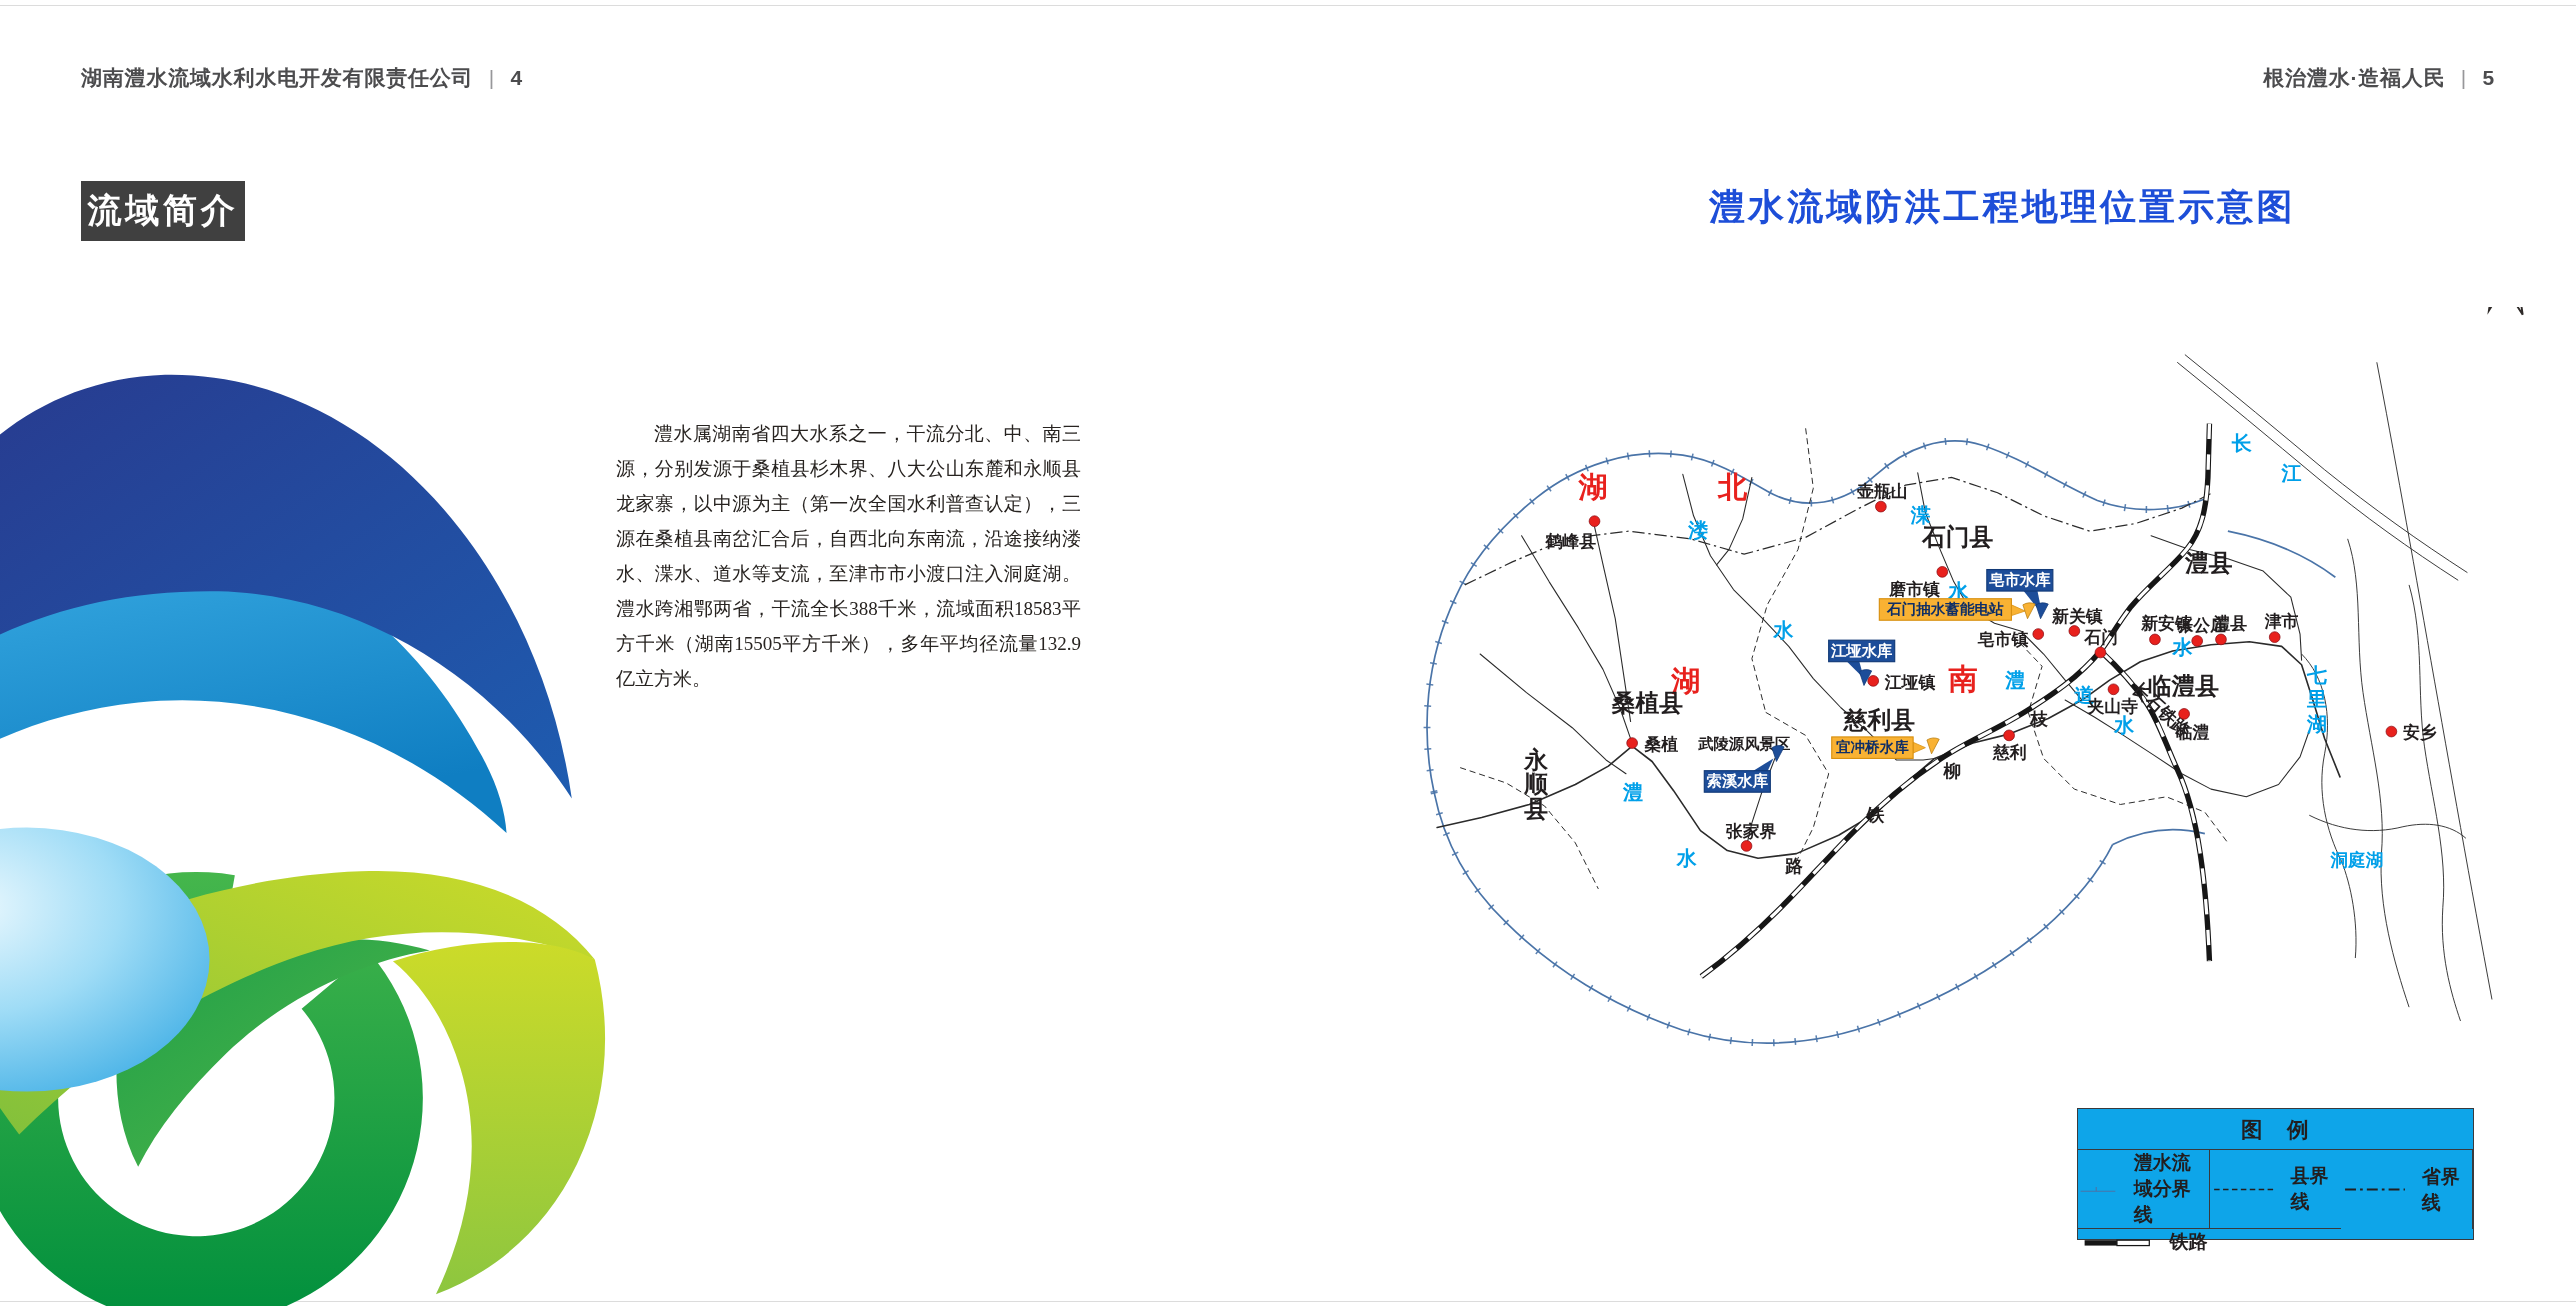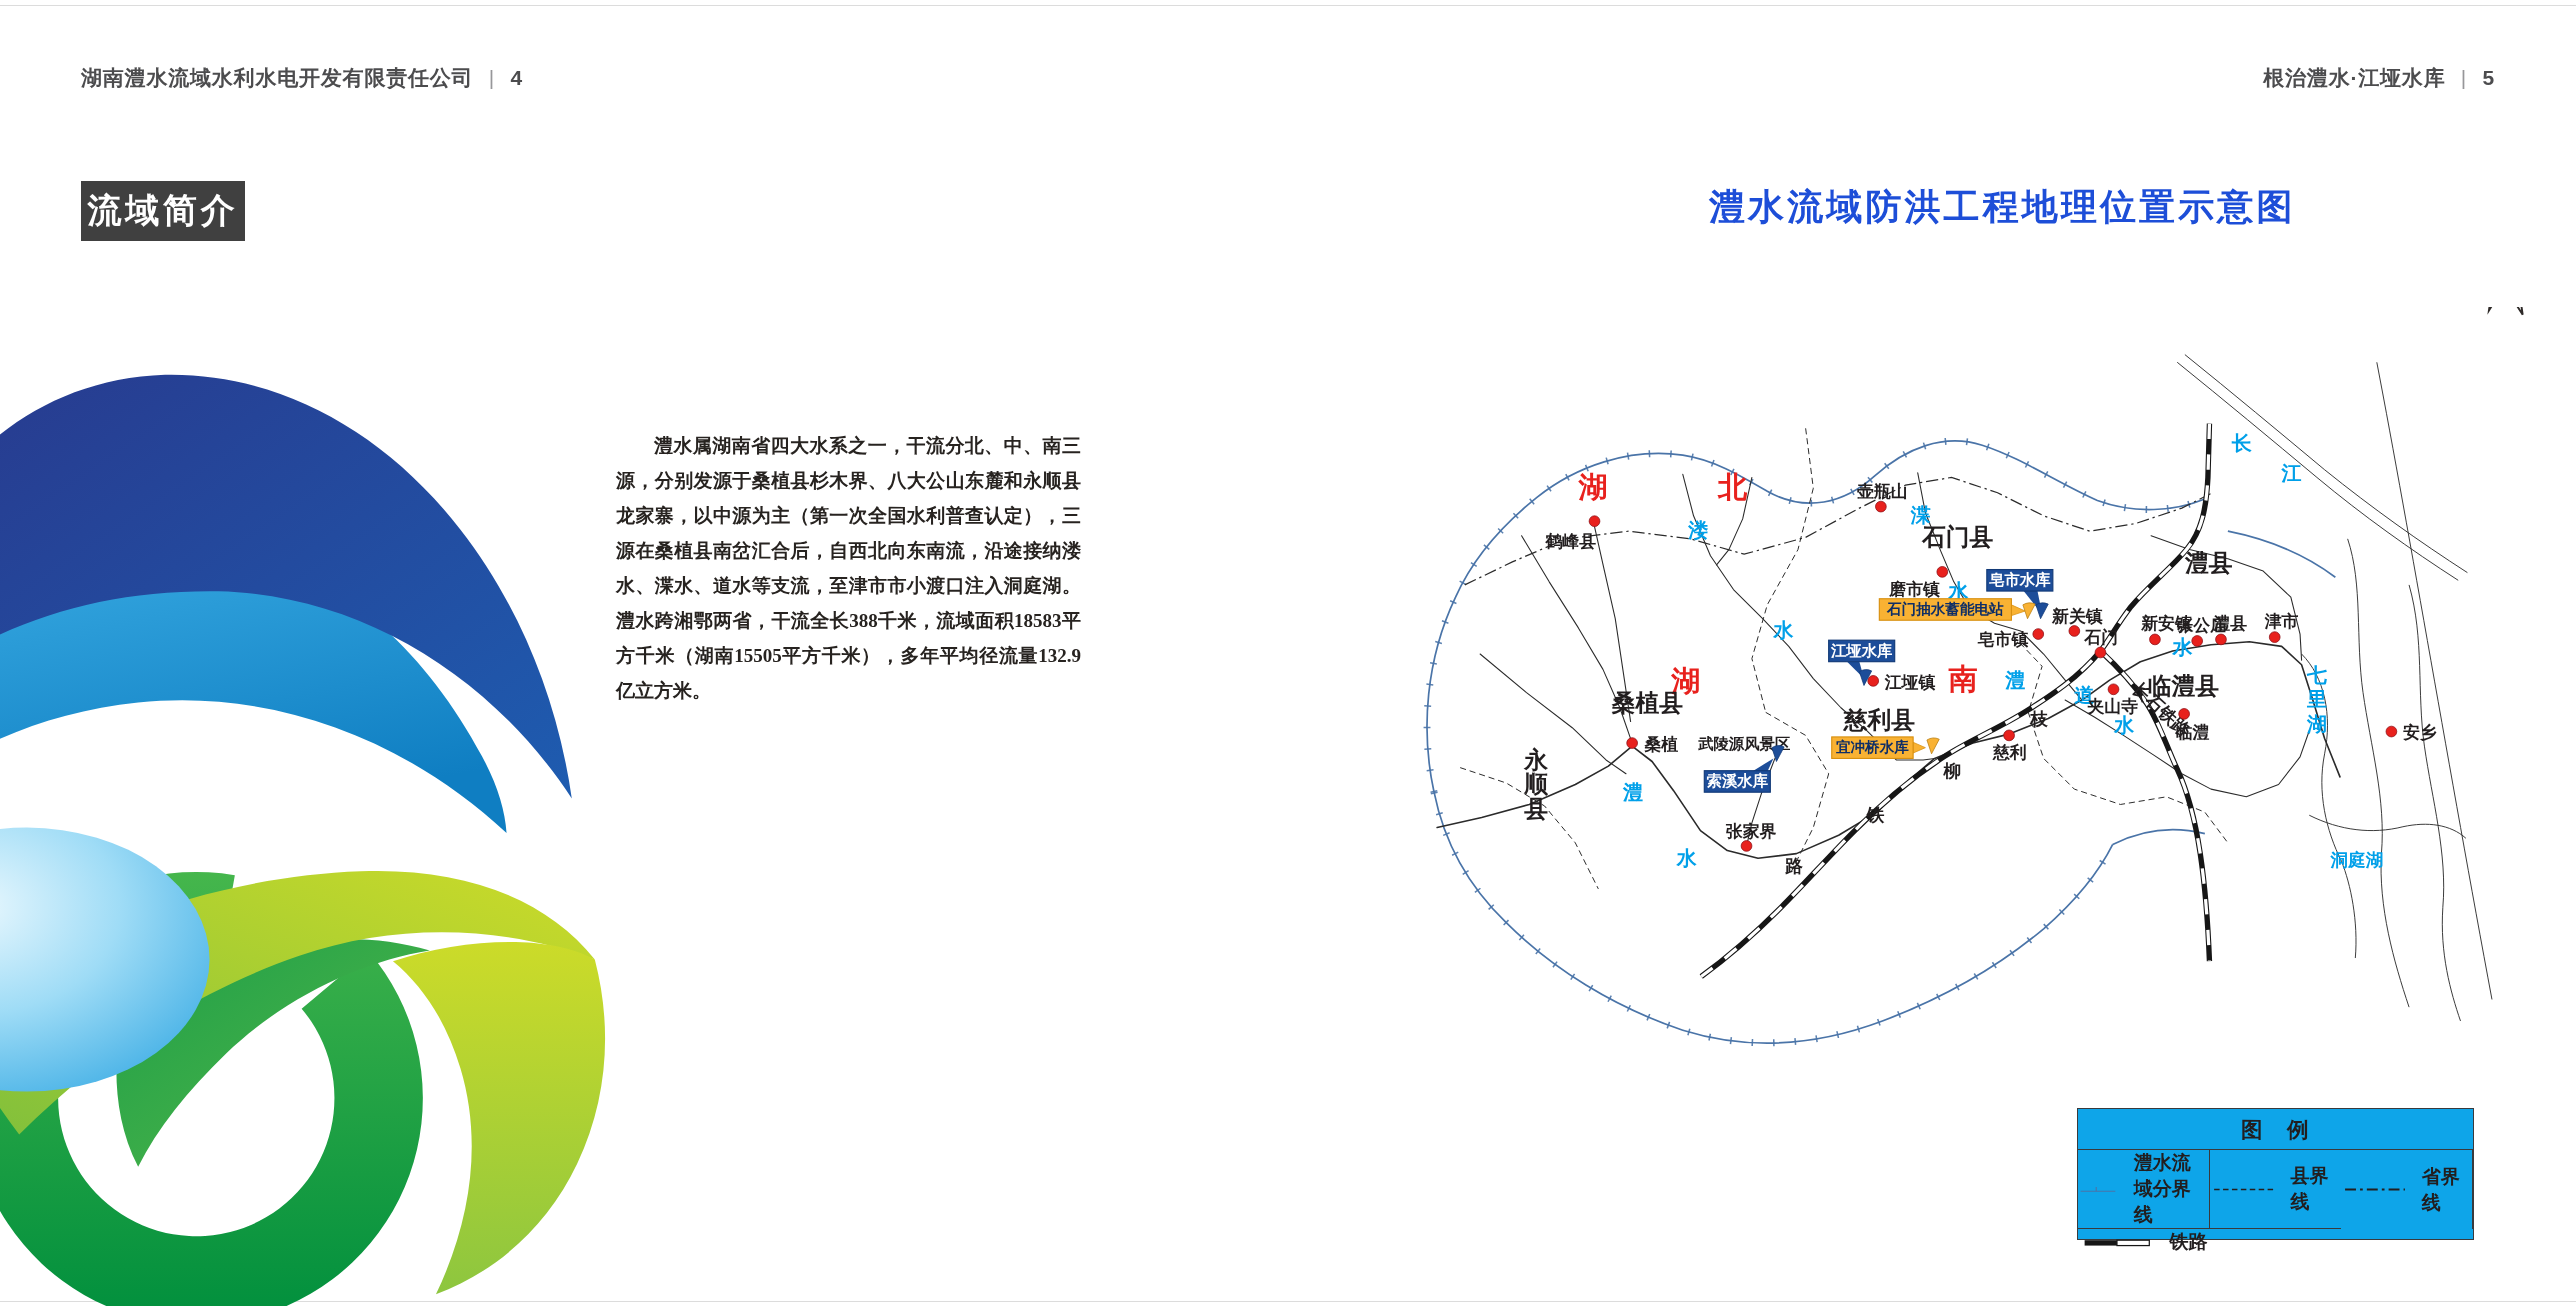--- a/index.html
+++ b/index.html
@@ -10,22 +10,22 @@
 
   
   .hdr{position:absolute;top:64px;font-size:21px;font-weight:700;color:#4c4c4e;letter-spacing:0.8px;white-space:nowrap;}
   .hdr-left{left:81px}
   .hdr-right{right:81px}
   .sep{margin:0 15.4px;color:#97979a;font-weight:400}
 
   
   .section-title{position:absolute;left:81px;top:181px;width:164px;height:60px;background:#404040;
     color:#fff;font-size:34px;font-weight:700;display:flex;align-items:center;justify-content:center;letter-spacing:3.8px;}
-  .bodytext{position:absolute;left:616px;top:428px;width:465px;font-family:"Liberation Serif",serif;
-    font-weight:700;font-size:19px;line-height:35px;color:#272320;text-align:justify;}
+  .bodytext{position:absolute;left:616px;top:416px;width:465px;font-family:"Liberation Serif",serif;
+    font-weight:400;font-size:19px;line-height:35px;color:#272320;text-align:justify;}
   .bodytext p{margin:0 0 35px;text-indent:2em;}
 
   
   .map-title{position:absolute;left:1709px;top:183px;font-size:36px;font-weight:700;color:#1d4ed8;letter-spacing:3.1px;white-space:nowrap;}
 
   .legend{position:absolute;left:2077px;top:1108px;width:397px;height:132px;border:1.5px solid #3a3a3c;box-sizing:border-box;background:#0ea5e9;}
   .legend-title{height:40px;border-bottom:1.5px solid #3a3a3c;display:flex;align-items:center;justify-content:center;
     font-size:21.5px;font-weight:700;color:#221e1f;letter-spacing:1.5px;}
   .legend-grid{display:grid;grid-template-columns:1fr 1fr 1fr;height:89px;}
   .legend-cell{display:flex;align-items:center;justify-content:center;gap:12.3px;font-size:19px;font-weight:700;color:#221e1f;}
@@ -66,21 +66,21 @@
 </style>
 </head>
 <body>
 
 <div class="page">
   <div class="page-edge edge-top"></div>
   <div class="page-edge edge-bottom"></div>
 
   <div class="hdr hdr-left"><span>湖南澧水流域水利水电开发有限责任公司</span><span class="sep">|</span><span>4</span></div>
 
-  <div class="hdr hdr-right"><span>根治澧水·江垭水库</span><span class="sep">|</span><span>5</span></div>
+  <div class="hdr hdr-right"><span>根治澧水·造福人民</span><span class="sep">|</span><span>5</span></div>
 
   <div class="section-title">流域简介</div>
 
   <div class="bodytext">
     <p>澧水属湖南省四大水系之一，干流分北、中、南三源，分别发源于桑植县杉木界、八大公山东麓和永顺县龙家寨，以中源为主（第一次全国水利普查认定），三源在桑植县南岔汇合后，自西北向东南流，沿途接纳溇水、渫水、道水等支流，至津市市小渡口注入洞庭湖。澧水跨湘鄂两省，干流全长388千米，流域面积18583平方千米（湖南15505平方千米），多年平均径流量132.9亿立方米。</p>
   </div>
 
   <svg style="position:absolute;left:0;top:330px" width="614" height="976" viewBox="0 430 800 1271">
     <defs>
       <linearGradient id="gNavy" x1="0" y1="0" x2="1" y2="1">

